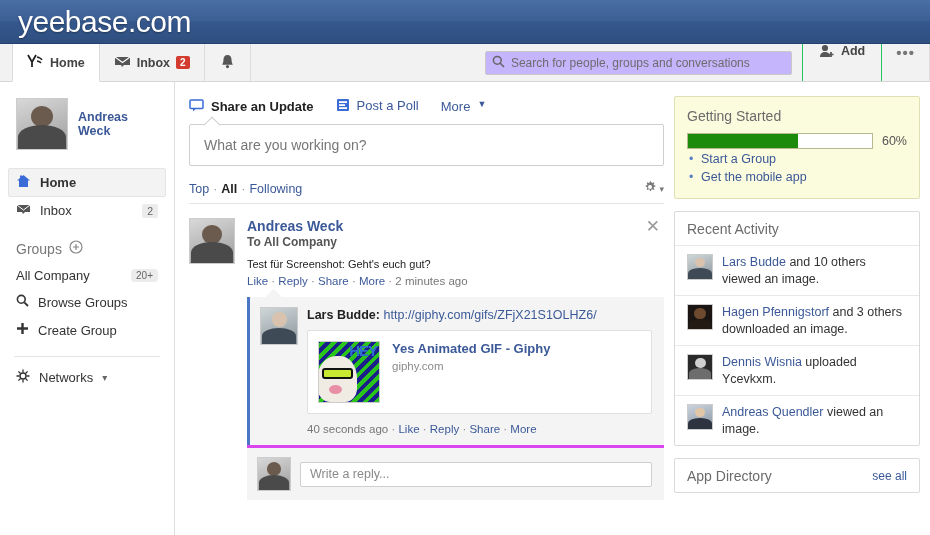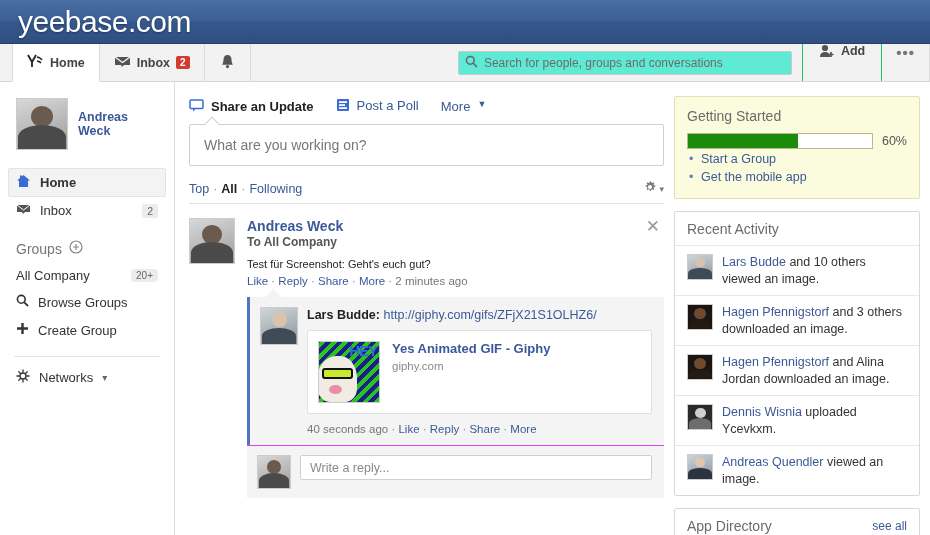--- a/index.html
+++ b/index.html
@@ -59,22 +59,22 @@
     padding: 1px 4px 1px 4px;
     line-height: 1.1;
   }
   .nav-right {
     margin-left: auto;
     display: flex; align-items: stretch;
   }
   .searchwrap {
     display: flex; align-items: center;
     align-self: center;
-    width: 334px; height: 24px;
-    background: #5eead4;
+    width: 307px; height: 24px;
+    background: #c4b5fd;
     border: 1px solid #c9c9c9;
     border-radius: 2px;
     padding: 0 6px;
     gap: 6px;
     margin-right: 10px;
   }
   .searchwrap input {
     border: 0; outline: 0; flex: 1;
     font-family: "Liberation Sans", sans-serif;
     font-size: 12px;
@@ -250,23 +250,23 @@
   .lc-title { color: #3b5998; font-weight: bold; font-size: 13px; }
   .lc-domain { color: #8a8a8a; font-size: 11.5px; margin-top: 4px; }
   .lc-desc { color: #444; font-size: 12px; margin-top: 5px; }
   .cmt-meta { font-size: 11.5px; color: #3b5998; margin-top: 9px; margin-left: 47px; }
   .cmt-meta .time { color: #777; }
   .cmt-meta .sep { color: #888; }
 
   .replybar {
     margin-left: 58px;
     background: #f4f4f4;
-    border-top: 1px solid #d946ef;
+    border-top: 3px solid #d946ef;
     padding: 9px 12px 9px 10px;
-    display: flex; align-items: flex-start; gap: 9px;
+    display: flex; align-items: center; gap: 9px;
   }
   .replybar input {
     flex: 1; height: 25px;
     border: 1px solid #cfcfcf; border-radius: 2px;
     padding: 0 9px;
     font-family: "Liberation Sans", sans-serif; font-size: 12.5px;
     color: #555; outline: 0; background: #fff;
   }
   .replybar input::placeholder { color: #8a8a8a; }
 
@@ -627,29 +627,20 @@
       <div class="act">
         <div class="avatar ph a3" style="width:26px;height:26px;flex:none;">
             <div class="head"></div>
             <div class="shoulders"></div>
           </div>
         <div>
           <a>Hagen Pfennigstorf</a><span> and 3 others downloaded an image.</span>
         </div>
       </div>
 
-      <div class="act">
-        <div class="avatar ph a3" style="width:26px;height:26px;flex:none;">
-            <div class="head"></div>
-            <div class="shoulders"></div>
-          </div>
-        <div>
-          <a>Hagen Pfennigstorf</a><span> and Alina Jordan downloaded an image.</span>
-        </div>
-      </div>
 
       <div class="act">
         <div class="avatar ph a5" style="width:26px;height:26px;flex:none;">
             <div class="head"></div>
             <div class="shoulders"></div>
           </div>
         <div>
           <a>Dennis Wisnia</a><span> uploaded Ycevkxm.</span>
         </div>
       </div>

